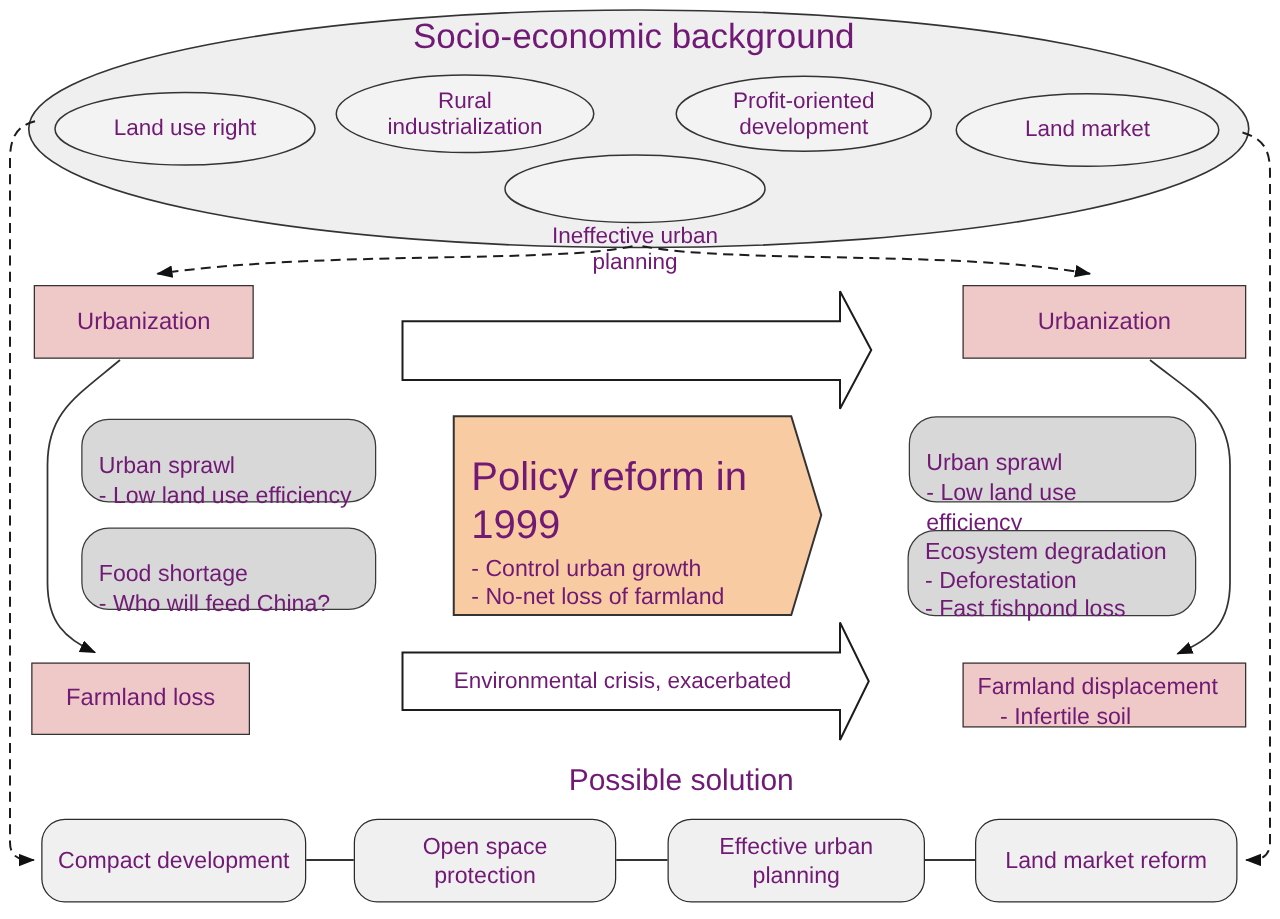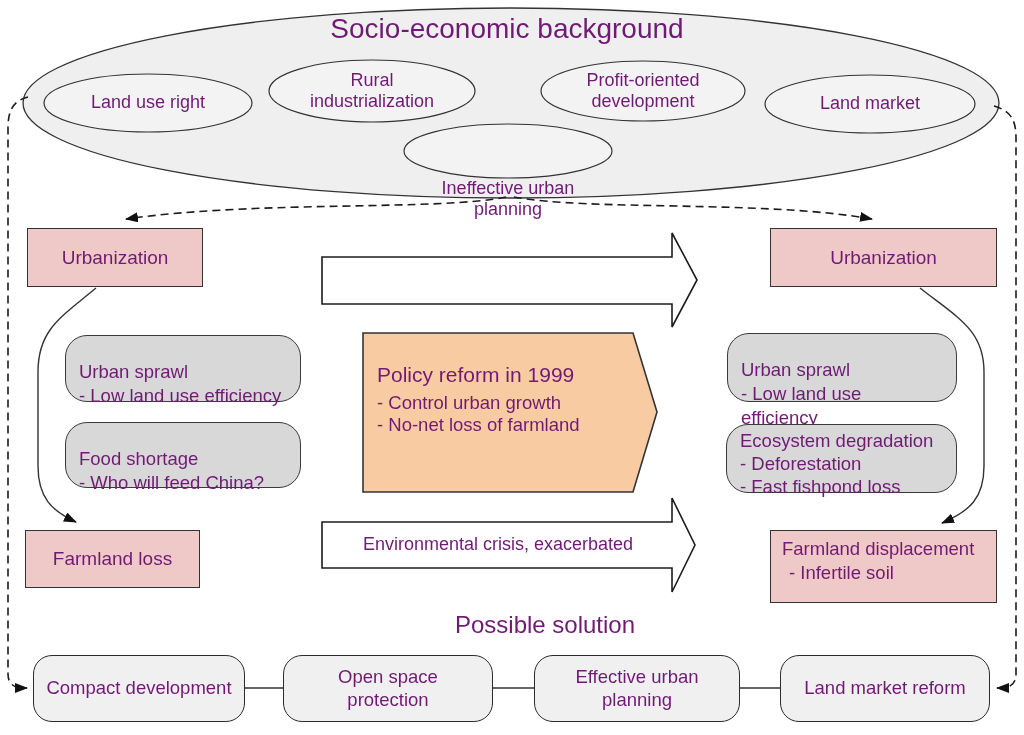--- a/index.html
+++ b/index.html
@@ -39,25 +39,25 @@
     border-radius:19px; font-size:18.5px; line-height:1.2;
     display:flex; align-items:center; justify-content:center;
     text-align:center;
   }
 
   .arrow-label {
     position:absolute; font-size:18px; text-align:center;
   }
 
   .pentagon-text { position:absolute; left:377px; top:362px; width:262px; }
-  .pentagon-text .pt-title { font-size:21px; line-height:1.2; margin-bottom:5px; }
+  .pentagon-text .pt-title { font-size:32px; line-height:1.2; margin-bottom:5px; }
   .pentagon-text .pt-bullet { font-size:18.5px; line-height:1.2; margin-top:0; }
 
   .fd-line1 { padding:6px 0 0 11px; font-size:18.5px; line-height:1.3; }
-  .fd-line2 { padding:0 0 0 18px; font-size:18.5px; line-height:1.3; }
+  .fd-line2 { padding:0 0 0 29px; font-size:18.5px; line-height:1.3; }
 </style>
 </head>
 <body>
 
 <div id="canvas">
 
   <svg id="shapes" viewBox="0 0 1024 735" xmlns="http://www.w3.org/2000/svg">
     <defs>
       <marker id="arr" markerUnits="userSpaceOnUse" markerWidth="14" markerHeight="12" refX="12" refY="5" orient="auto">
         <path d="M0,0 L13,5 L0,10 z" fill="#111"></path>
@@ -139,21 +139,21 @@
     <div>Urban sprawl</div>
     <div>- Low land use efficiency</div>
   </div>
 
   <div class="box-gray tight" style="left:726px; top:424px; width:231px; height:69px;">
     <div>Ecosystem degradation</div>
     <div>- Deforestation</div>
     <div>- Fast fishpond loss</div>
   </div>
 
-  <div class="box-pink" style="left:770px; top:530px; width:227px; height:73px;">
+  <div class="box-pink" style="left:770px; top:530px; width:227px; height:52px;">
     <div class="fd-line1">Farmland displacement</div>
     <div class="fd-line2">- Infertile soil</div>
   </div>
 
   <div class="box-solution" style="left:283px; top:655px; width:210px; height:67px;">
     <span class="pre">Open space
 protection</span>
   </div>
   <div class="box-solution" style="left:33px; top:655px; width:212px; height:67px;">
     <span class="pre">Compact development</span>

